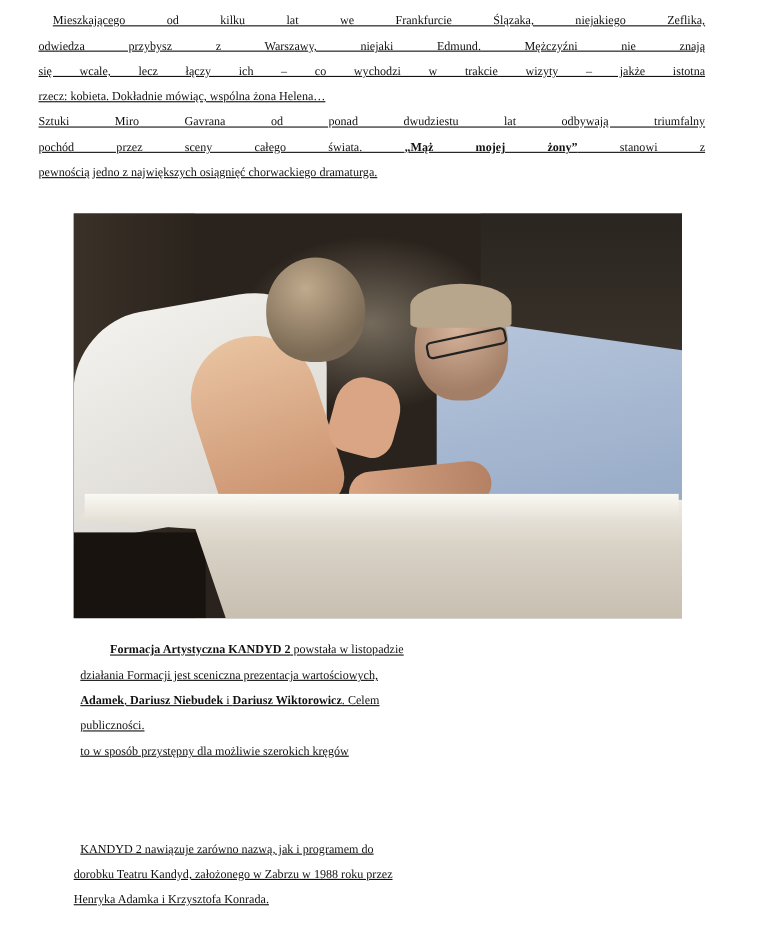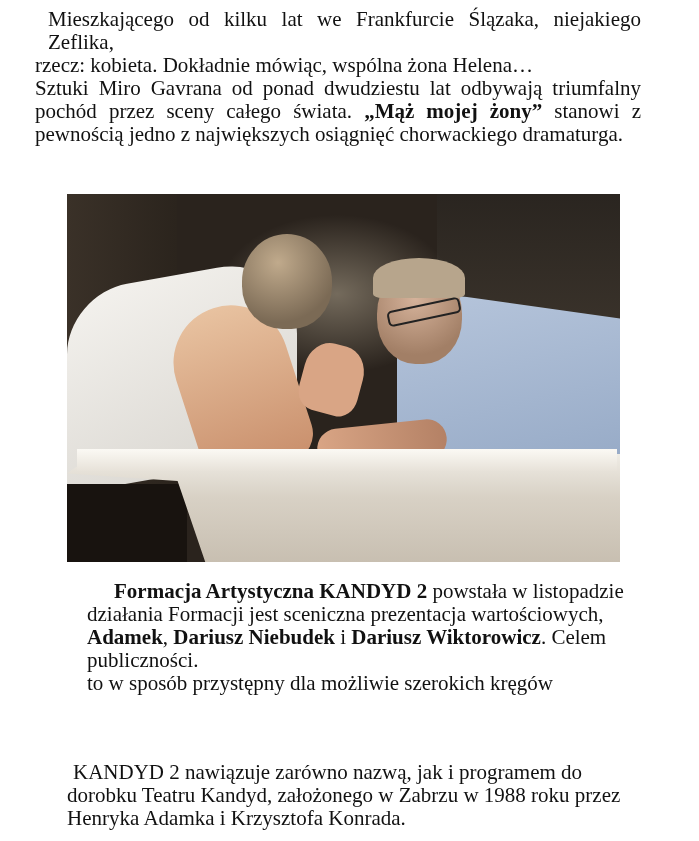--- a/index.html
+++ b/index.html
@@ -3,24 +3,25 @@
   <meta charset="utf-8">
   <style>
     html, body { margin: 0; padding: 0; background: #ffffff; }
     body {
       width: 699px; height: 841px; position: relative; overflow: hidden;
       font-family: "Liberation Serif", "DejaVu Serif", serif;
       color: #111111;
     }
     .para {
       position: absolute;
-      font-size: 21px;
+      font-size: 11px;
       line-height: 23px;
       margin: 0;
       text-align: justify;
+      text-decoration: underline;
     }
     .line { display: block; white-space: nowrap; }
     .justify-line { display: block; text-align: justify; text-align-last: justify; white-space: normal; }
     b { font-weight: bold; }
 
     #intro { left: 35px; top: 8px; width: 606px; }
     #intro .first { padding-left: 13px; }
 
     #photo {
       position: absolute; left: 67px; top: 194px; width: 553px; height: 368px;
@@ -50,31 +51,33 @@
     #photo .hair-right { position:absolute; left:306px; top:64px; width:92px; height:40px; border-radius:50% 50% 10% 10%; background:#b7a58c; }
     #photo .glasses { position:absolute; left:320px; top:110px; width:70px; height:12px; border:2px solid #222; border-radius:5px; transform: rotate(-12deg); }
     #photo .table {
       position:absolute; left:0; top:260px; width:553px; height:108px;
       background: linear-gradient(180deg,#efece5 0%,#d8d1c5 40%,#c8bfb1 100%);
       clip-path: polygon(5% 0, 100% 0, 100% 100%, 25% 100%, 20% 25%, 0 18%);
     }
     #photo .table-top { position:absolute; left:10px; top:255px; width:540px; height:22px; background: linear-gradient(180deg,#fbf9f4,#e7e2d9); }
     #photo .table-shadow { position:absolute; left:0; top:290px; width:120px; height:78px; background:#18130f; }
 
-    #about { left: 87px; top: 580px; width: 560px; }
+    #about { left: 73px; top: 580px; width: 560px; }
     #about .first { padding-left: 27px; }
 
     #history { left: 67px; top: 761px; width: 540px; }
     #history .first { padding-left: 6px; }
   </style>
 </head>
 <body>
 
 <div class="para" id="intro">
   <span class="justify-line first">Mieszkającego od kilku lat we Frankfurcie Ślązaka, niejakiego Zeflika,</span>
+  <span class="justify-line">odwiedza przybysz z Warszawy, niejaki Edmund. Mężczyźni nie znają</span>
+  <span class="justify-line">się wcale, lecz łączy ich – co wychodzi w trakcie wizyty – jakże istotna</span>
   <span class="line">rzecz: kobieta. Dokładnie mówiąc, wspólna żona Helena…</span>
   <span class="justify-line">Sztuki Miro Gavrana od ponad dwudziestu lat odbywają triumfalny</span>
   <span class="justify-line"><span>pochód przez sceny całego świata. </span><b>„Mąż mojej żony”</b><span> stanowi z</span></span>
   <span class="line">pewnością jedno z największych osiągnięć chorwackiego dramaturga.</span>
 </div>
 
 <div id="photo">
   <div class="bg-left"></div>
   <div class="bg-curtain"></div>
   <div class="light"></div>

